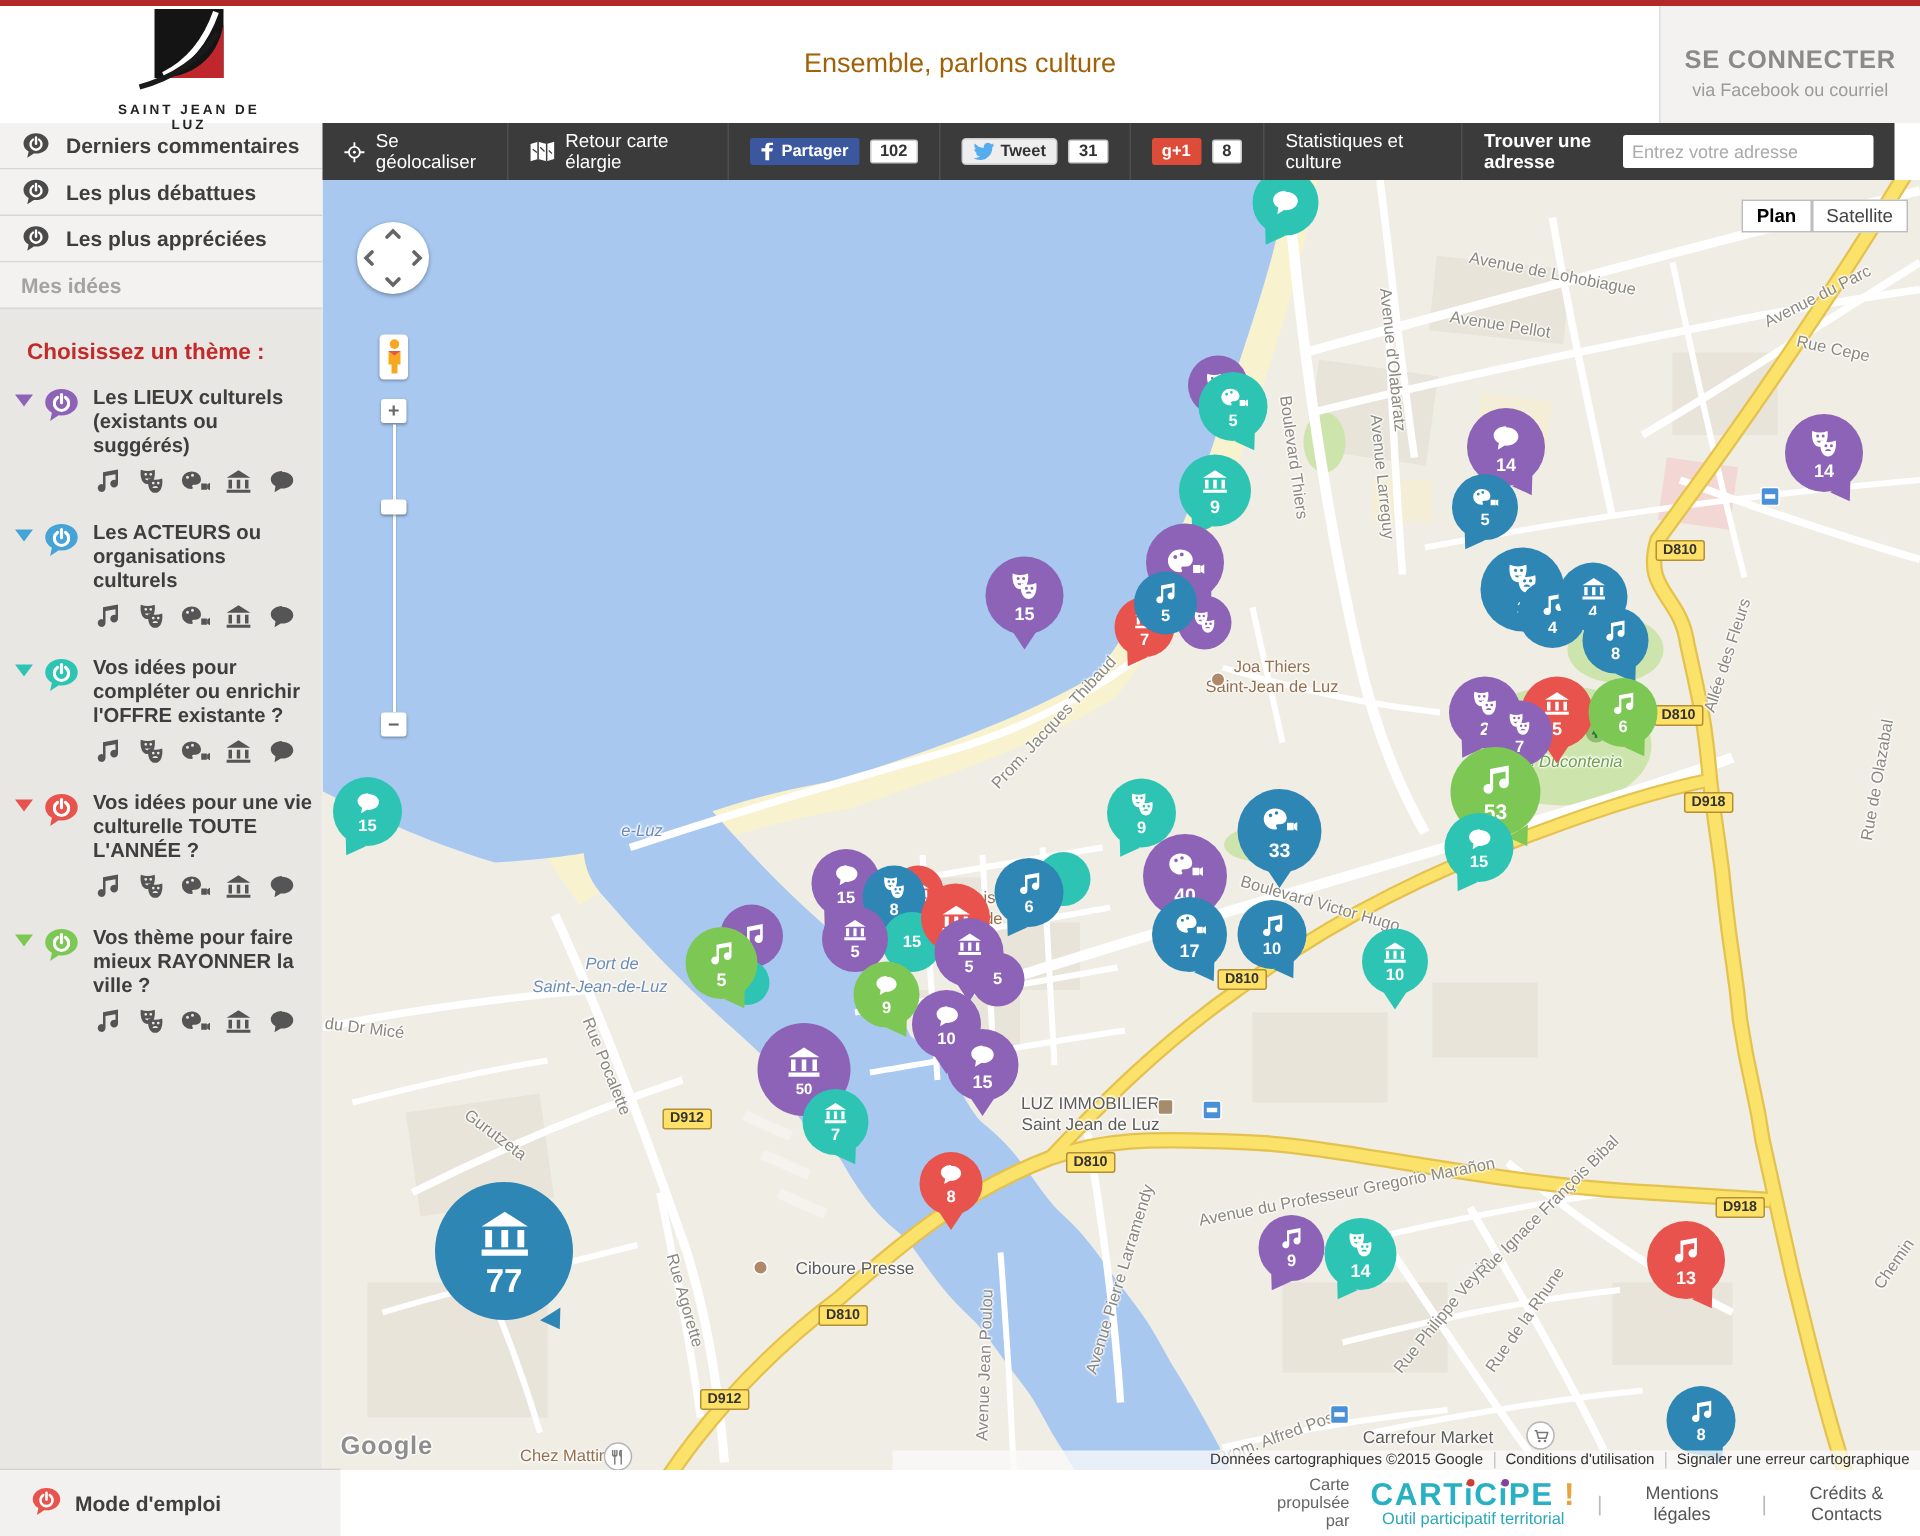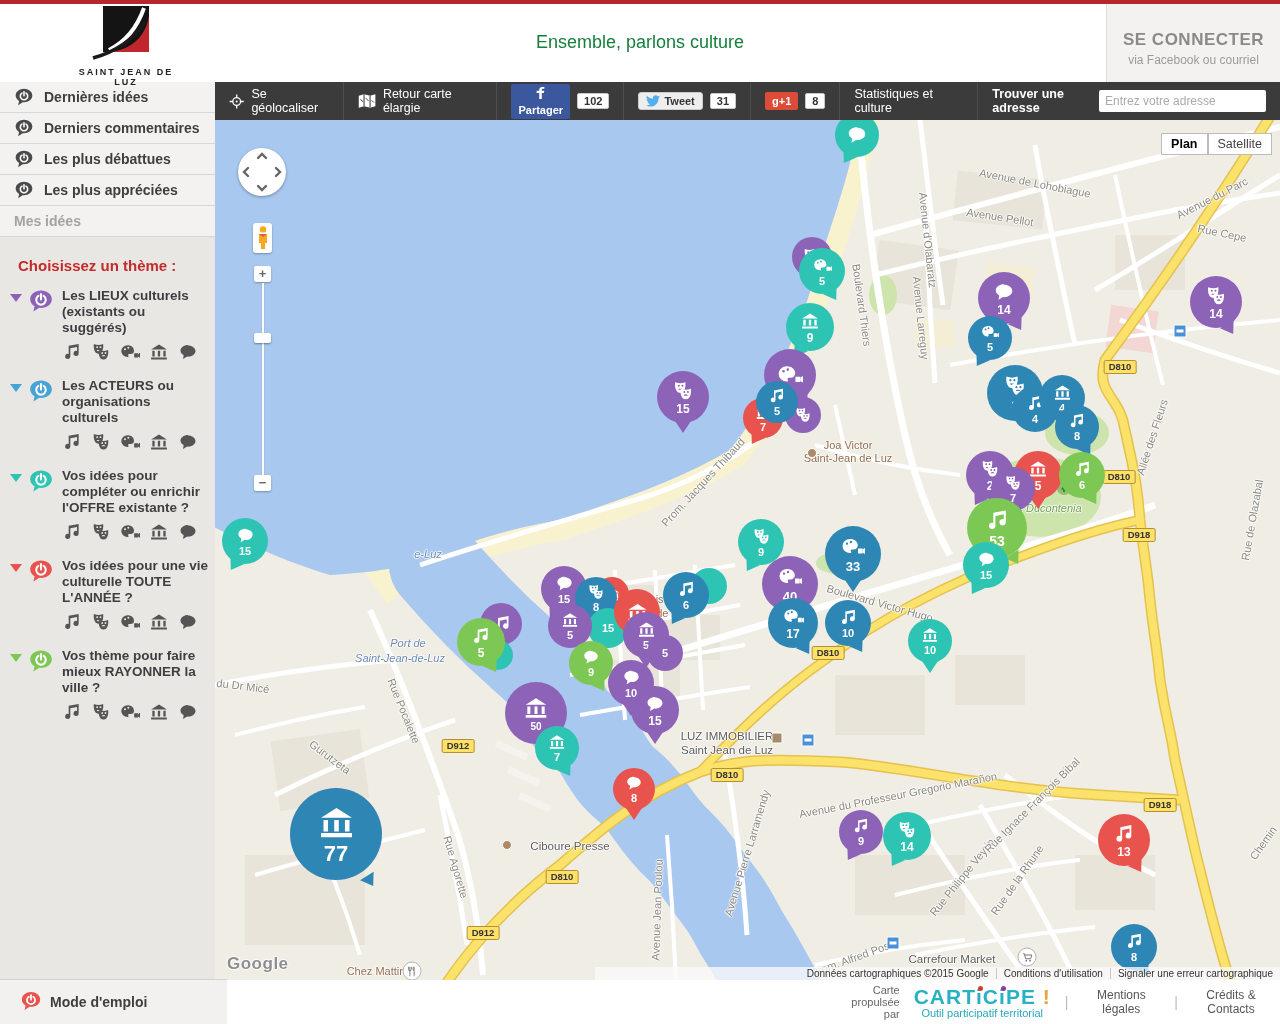--- a/index.html
+++ b/index.html
@@ -4,48 +4,48 @@
 <style>
   html,body{margin:0;padding:0;width:1280px;height:1024px;overflow:hidden;
     font-family:"Liberation Sans",sans-serif;background:#fff;}
   #app{position:relative;width:1280px;height:1024px;overflow:hidden;}
   #topstrip{position:absolute;top:0;left:0;right:0;height:4px;background:#b5282a;z-index:60;}
   
   #header{position:absolute;top:4px;left:0;right:0;height:78px;background:#fff;z-index:55;}
   #logo{position:absolute;left:66px;top:2px;width:120px;text-align:center;}
   #logo-name{font-size:9px;font-weight:bold;letter-spacing:2px;color:#222;margin-top:1px;}
   #tagline{position:absolute;left:215px;right:215px;top:28px;text-align:center;
-    font-size:18px;color:#15803d;}
+    font-size:18px;color:#a16207;}
   #login-box{position:absolute;right:0;top:-4px;width:173px;height:82px;background:#f4f2f0;
     border-left:1px solid #ddd;text-align:center;padding-top:0;}
   #login-main{font-size:17px;font-weight:bold;color:#8a8a8a;margin-top:30px;letter-spacing:.5px;cursor:pointer;}
   #login-sub{font-size:12px;color:#9b9b9b;margin-top:3px;}
   
   #sidebar{position:absolute;top:82px;left:0;width:215px;bottom:44px;background:#e9e7e4;overflow:hidden;z-index:50;}
   .menu-item{height:30px;background:#f3f2f0;border-bottom:1px solid #d9d7d4;display:flex;
     align-items:center;padding-left:14px;font-size:14px;font-weight:bold;color:#3e3e3e;cursor:pointer;}
   .menu-item .bico{margin-right:10px;display:flex;}
   .menu-item.dis{color:#a3a3a3;cursor:default;}
   #theme-head{font-size:15px;font-weight:bold;color:#c32a2a;padding:20px 0 4px 18px;}
   .theme{display:flex;padding:10px 6px 2px 10px;}
   .theme .tri{width:0;height:0;border:6px solid transparent;border-bottom:none;margin:6px 6px 0 0;}
   .theme .bico{margin:0 8px 0 0;flex:0 0 auto;}
   .theme .tx{font-size:13.5px;font-weight:bold;color:#3e3e3e;line-height:16px;width:148px;}
   .irow{display:flex;gap:9px;margin-top:6px;}
   #mode{position:absolute;bottom:0;left:0;width:215px;height:44px;background:#f3f1ef;
     border-top:1px solid #d5d3d0;display:flex;align-items:center;padding-left:12px;z-index:56;cursor:pointer;}
   #mode span{font-size:14px;font-weight:bold;color:#3e3e3e;margin-left:8px;}
   
-  #toolbar{position:absolute;top:82px;left:215px;right:0;height:38px;background:#3b3b3b;z-index:54;
+  #toolbar{position:absolute;top:82px;left:215px;right:17px;height:38px;background:#3b3b3b;z-index:54;
     display:flex;align-items:center;color:#fff;font-size:12.5px;}
   .tseg{display:flex;align-items:center;height:100%;padding:0 14px;border-right:1px solid #4e4e4e;cursor:pointer;}
   .cnt{background:#fff;color:#333;border:1px solid #c9c9c9;border-radius:2px;font-size:11px;
     font-weight:bold;padding:1px 6px;margin-left:7px;position:relative;}
   .fbbtn{background:#3b579d;border-radius:2px;color:#fff;font-weight:bold;font-size:11px;
-    padding:3px 7px;display:flex;align-items:center;gap:5px;flex-direction:column;}
+    padding:3px 7px;display:flex;align-items:center;gap:5px;}
   .twbtn{background:#eee;border:1px solid #ccc;border-radius:3px;color:#333;font-weight:bold;
     font-size:11px;padding:2px 7px;display:flex;align-items:center;gap:4px;}
   .gpbtn{background:#dd4b39;border-radius:2px;color:#fff;font-weight:bold;font-size:11px;padding:3px 7px;}
   #addr-seg{margin-left:auto;border-right:none;display:flex;align-items:center;}
   #addr-seg label{font-weight:bold;margin-right:8px;}
   #addr-input{width:158px;height:22px;border:none;border-radius:2px;padding:0 6px;font-size:12px;color:#333;}
   #addr-input::placeholder{color:#aaa;}
   
   #map{position:absolute;top:120px;left:215px;right:0;bottom:44px;background:#f0ede5;overflow:hidden;z-index:10;}
   #basemap{position:absolute;top:-5px;left:0;z-index:1;}
@@ -122,30 +122,20 @@
   <div id="sidebar">
     <div id="side-menu">
         <div class="menu-item">
           <span class="bico">
             <svg width="20" height="20" viewBox="0 0 24 24">
               <path d="M12 2.2c-5.5 0-10 3.6-10 8.1 0 2.7 1.6 5 4.1 6.5L5 21.8l5.3-3.5c.6.1 1.1.1 1.7.1 5.5 0 10-3.6 10-8.1s-4.5-8.1-10-8.1z" fill="#4a4a4a"></path>
               <path d="M9.6 7.3a4.4 4.4 0 1 0 4.8 0" fill="none" stroke="#fff" stroke-width="1.9" stroke-linecap="round"></path>
               <path d="M12 5.6v5" stroke="#fff" stroke-width="1.9" stroke-linecap="round"></path>
             </svg>
           </span>
-          <span>Dernières idées</span>
-        </div>
-        <div class="menu-item">
-          <span class="bico">
-            <svg width="20" height="20" viewBox="0 0 24 24">
-              <path d="M12 2.2c-5.5 0-10 3.6-10 8.1 0 2.7 1.6 5 4.1 6.5L5 21.8l5.3-3.5c.6.1 1.1.1 1.7.1 5.5 0 10-3.6 10-8.1s-4.5-8.1-10-8.1z" fill="#4a4a4a"></path>
-              <path d="M9.6 7.3a4.4 4.4 0 1 0 4.8 0" fill="none" stroke="#fff" stroke-width="1.9" stroke-linecap="round"></path>
-              <path d="M12 5.6v5" stroke="#fff" stroke-width="1.9" stroke-linecap="round"></path>
-            </svg>
-          </span>
           <span>Derniers commentaires</span>
         </div>
         <div class="menu-item">
           <span class="bico">
             <svg width="20" height="20" viewBox="0 0 24 24">
               <path d="M12 2.2c-5.5 0-10 3.6-10 8.1 0 2.7 1.6 5 4.1 6.5L5 21.8l5.3-3.5c.6.1 1.1.1 1.7.1 5.5 0 10-3.6 10-8.1s-4.5-8.1-10-8.1z" fill="#4a4a4a"></path>
               <path d="M9.6 7.3a4.4 4.4 0 1 0 4.8 0" fill="none" stroke="#fff" stroke-width="1.9" stroke-linecap="round"></path>
               <path d="M12 5.6v5" stroke="#fff" stroke-width="1.9" stroke-linecap="round"></path>
             </svg>
           </span>
@@ -492,21 +482,21 @@
         <div class="lb lb-s" style="left: 802px; top: 760px; transform: translate(-50%, -50%) rotate(-55deg);">Rue de la Rhune</div>
         <div class="lb lb-s" style="left: 817px; top: 685px; transform: translate(-50%, -50%) rotate(-45deg);">Rue Ignace François Bibal</div>
         <div class="lb lb-s" style="left: 683px; top: 675px; transform: translate(-50%, -50%) rotate(-11deg);">Avenue du Professeur Gregorio Marañon</div>
         <div class="lb lb-s" style="left: 532px; top: 733px; transform: translate(-50%, -50%) rotate(-73deg);">Avenue Pierre Larramendy</div>
         <div class="lb lb-s" style="left: 442px; top: 790px; transform: translate(-50%, -50%) rotate(-88deg);">Avenue Jean Poulou</div>
         <div class="lb lb-s" style="left: 1048px; top: 723px; transform: translate(-50%, -50%) rotate(-55deg);">Chemin</div>
         <div class="lb lb-w" style="left: 193px; top: 523px; transform: translate(-50%, -50%) rotate(0deg);">Port de</div>
         <div class="lb lb-w" style="left: 185px; top: 538px; transform: translate(-50%, -50%) rotate(0deg);">Saint-Jean-de-Luz</div>
         <div class="lb lb-w" style="left: 213px; top: 434px; transform: translate(-50%, -50%) rotate(0deg);">e-Luz</div>
         <div class="lb lb-p" style="left: 826px; top: 388px; transform: translate(-50%, -50%) rotate(0deg);">Parc Ducontenia</div>
-        <div class="lb lb-o" style="left: 633px; top: 325px; transform: translate(-50%, -50%) rotate(0deg);">Joa Victor</div>
+        <div class="lb lb-o" style="left: 633px; top: 325px; transform: translate(-50%, -50%) rotate(0deg);">Joa Thiers</div>
         <div class="lb lb-o" style="left: 633px; top: 338px; transform: translate(-50%, -50%) rotate(0deg);">Saint-Jean de Luz</div>
         <div class="lb lb-o2" style="left: 512px; top: 616px; transform: translate(-50%, -50%) rotate(0deg);">LUZ IMMOBILIER</div>
         <div class="lb lb-o2" style="left: 512px; top: 630px; transform: translate(-50%, -50%) rotate(0deg);">Saint Jean de Luz</div>
         <div class="lb lb-o" style="left: 433px; top: 479px; transform: translate(-50%, -50%) rotate(0deg);">Parois</div>
         <div class="lb lb-o" style="left: 450px; top: 493px; transform: translate(-50%, -50%) rotate(0deg);">an de Luz</div>
         <div class="lb lb-o2" style="left: 355px; top: 726px; transform: translate(-50%, -50%) rotate(0deg);">Ciboure Presse</div>
         <div class="lb lb-o" style="left: 161px; top: 851px; transform: translate(-50%, -50%) rotate(0deg);">Chez Mattin</div>
         <div class="lb lb-o2" style="left: 737px; top: 839px; transform: translate(-50%, -50%) rotate(0deg);">Carrefour Market</div>
       </div>
     <div id="badges">

